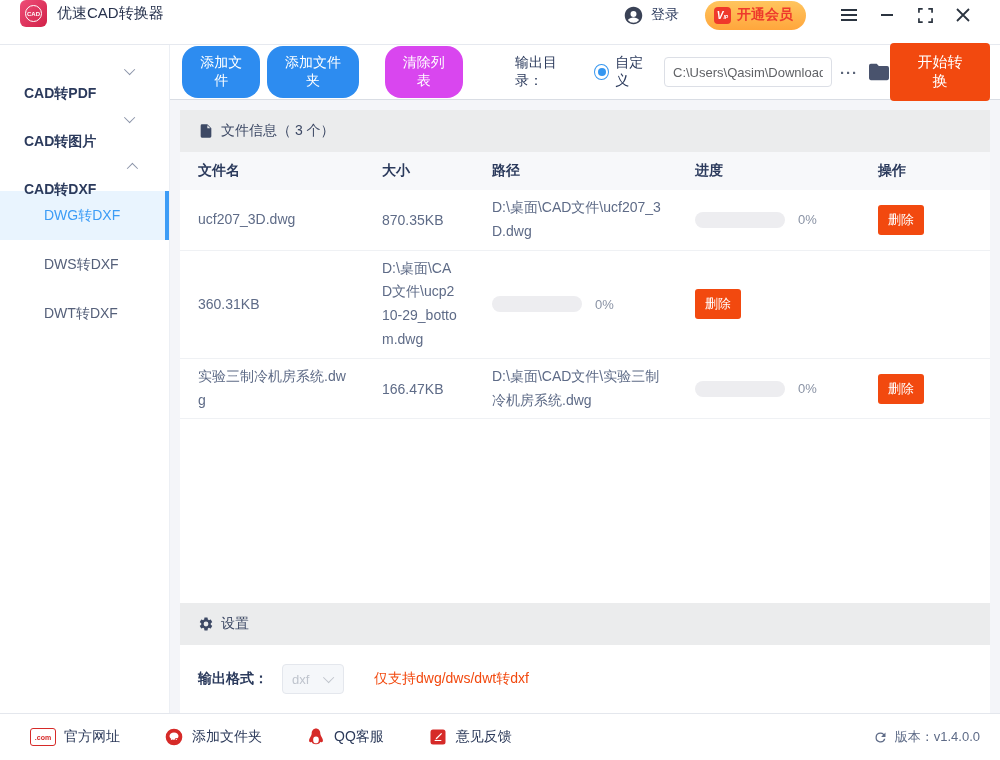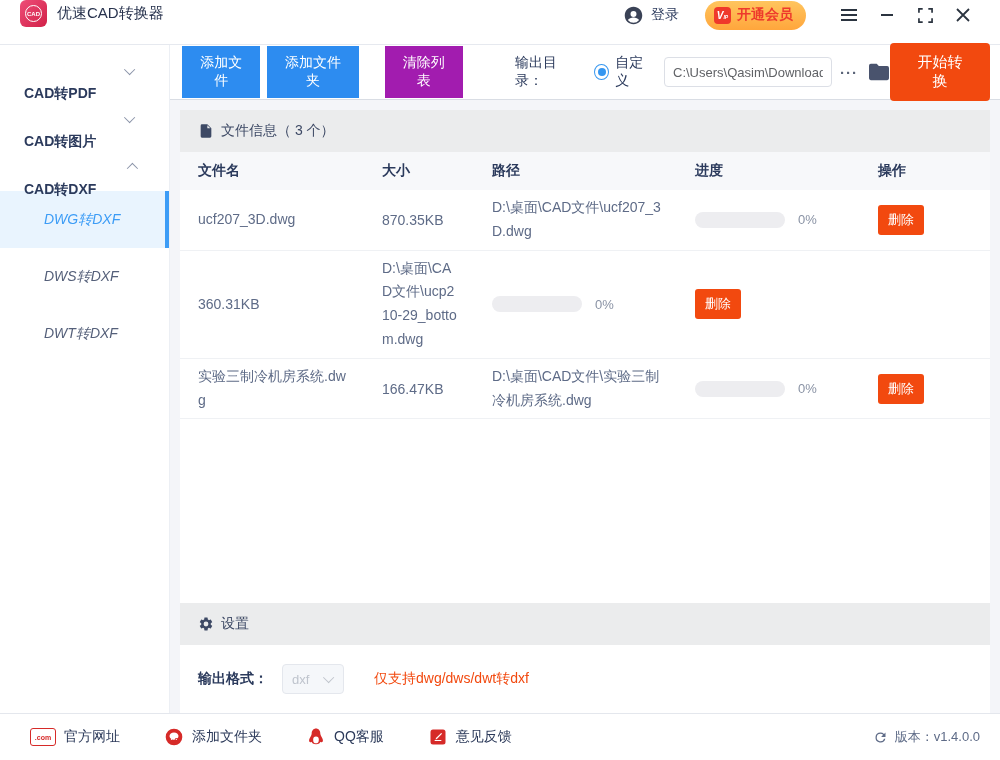--- a/index.html
+++ b/index.html
@@ -26,29 +26,29 @@
   .win-btn svg { stroke:#2b3440; }
 
   
   .app-body { flex:1; display:flex; min-height:0; }
   .sidebar { width:170px; flex:0 0 170px; background:#fff; border-right:1px solid #eceff4; padding-top:2px; }
   .side-group { height:48px; display:flex; align-items:center; justify-content:space-between; padding:0 34px 0 24px; cursor:pointer; }
   .side-group .glabel { font-size:14px; font-weight:bold; color:#2b3a5c;margin-top:45px; }
   .chev { width:8px; height:8px; border-left:1.7px solid #8a93a8; border-bottom:1.7px solid #8a93a8; }
   .chev.down { transform:rotate(-45deg) translateY(-2px); }
   .chev.up { transform:rotate(135deg) translateY(-2px); }
-  .side-item { height:57px; display:flex; align-items:center; padding-left:44px; font-size:14px; color:#55607a; cursor:pointer;font-style:italic; }
+  .side-item { height:49px; display:flex; align-items:center; padding-left:44px; font-size:14px; color:#55607a; cursor:pointer; }
   .side-item.selected { background:#e9f4fe; color:#3c9cf6; border-right:4px solid #3c9cf6; }
 
   .main { flex:1; display:flex; flex-direction:column; background:#f4f5f9; min-width:0; }
   
   .toolbar { height:55px; flex:0 0 55px; background:#fff; border-bottom:1px solid #d9dde4; display:flex; align-items:center; padding:0 10px 0 12px; }
-  .btn { border:none; border-radius:0; color:#fff; font-size:14px; font-family:inherit; padding:8px 13px; cursor:pointer; }
+  .btn { border:none; border-radius:16px; color:#fff; font-size:14px; font-family:inherit; padding:8px 13px; cursor:pointer; }
   .btn.blue { background:#2d8cf0; }
-  .btn.orange { background:#a21caf; }
+  .btn.orange { background:#d946ef; }
   .btn + .btn { margin-left:7px; }
   .btn.clear { margin-left:26px; }
   .out-label { margin-left:52px; font-size:14px; color:#2b3a5c; }
   .radio-wrap { display:flex; align-items:center; gap:6px; margin-left:14px; cursor:pointer; }
   .radio { width:16px; height:16px; border-radius:50%; border:1.5px solid #3596f0; display:flex; align-items:center; justify-content:center; }
   .radio .dot { width:8px; height:8px; border-radius:50%; background:#3596f0; }
   .radio-wrap span { font-size:14px; color:#2b3a5c; }
   .path-input { margin-left:10px; width:168px; height:30px; border:1px solid #dcdfe6; border-radius:4px; padding:0 8px; font-size:13px; color:#606266; font-family:inherit; outline:none; background:#fff; white-space:nowrap; overflow:hidden; }
   .more-btn { margin-left:8px; font-size:15px; font-weight:bold; color:#5a6478; letter-spacing:1px; cursor:pointer; }
   .folder-btn { margin-left:10px; cursor:pointer; display:flex; }

